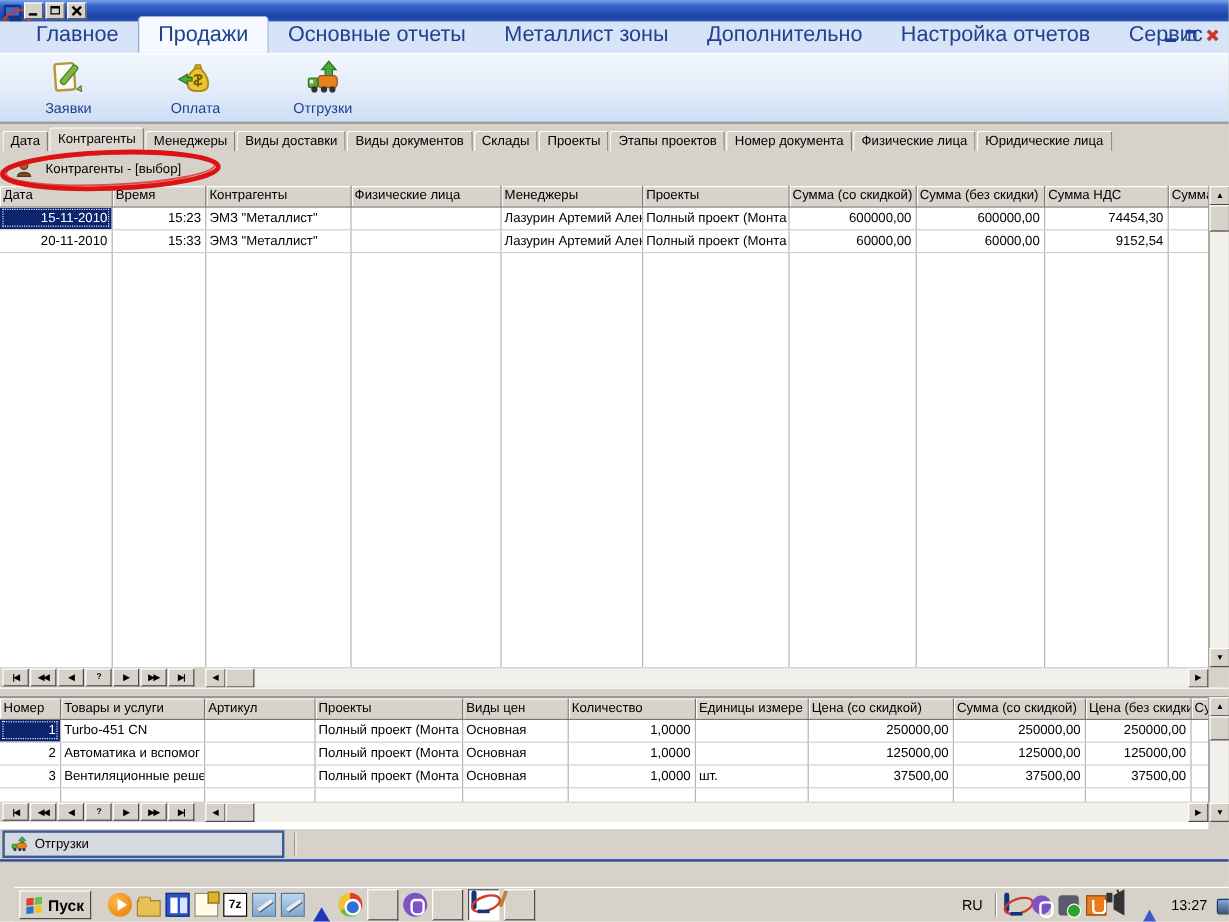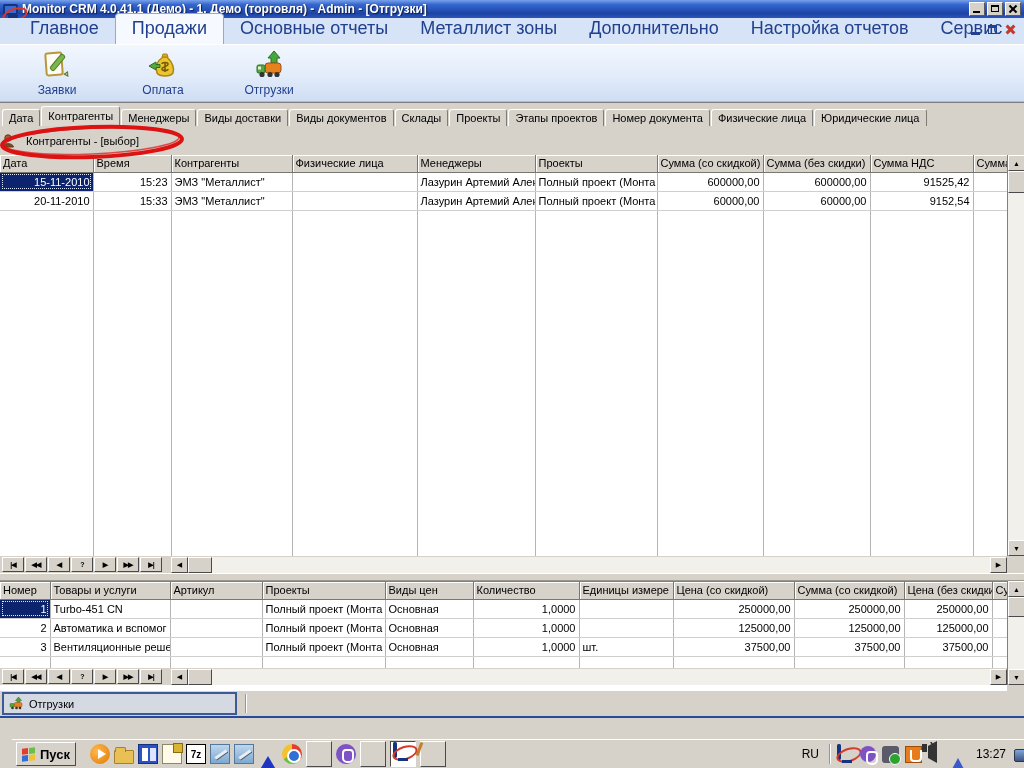--- a/index.html
+++ b/index.html
@@ -43,21 +43,21 @@
   .client { left:0; top:102px; width:1024px; height:637px; background:#d6d2ca; border-top:1px solid #808080; }
 
   
   .tabstrip { left:0; top:106px; width:1024px; height:20px; display:flex; align-items:flex-end; padding-left:2px; }
   .ftab { height:17px; line-height:16px; padding:0 6px; background:#d6d2ca; white-space:nowrap;
     border:1px solid #7e7c74; border-bottom:none; border-top-color:#fff; border-left-color:#fff;
     border-radius:3px 3px 0 0; margin-right:1px; cursor:default; }
   .ftab.active { height:20px; line-height:19px; background:#dcd8d0; position:relative; z-index:3; }
 
   
-  .grouprow { left:0; top:126px; width:1024px; height:29px; background:#d6d2ca; display:flex; align-items:center; gap:10px;text-align:center; }
+  .grouprow { left:0; top:126px; width:1024px; height:29px; background:#d6d2ca; display:flex; align-items:center; padding-left:12px; gap:10px;text-align:center; }
   .grouprow .glabel { color:#000; }
   .ellipse-annot { left:-4px; top:122px; width:192px; height:40px; pointer-events:none; z-index:5; }
 
   
   table.grid { border-collapse:collapse; table-layout:fixed; width:1007px; background:#fff; }
   table.grid th { height:17px; background:#d7d3ca; border-right:1px solid #787670; border-bottom:1px solid #787670;
     box-shadow:inset 1px 1px 0 #ffffff; font-weight:normal; text-align:left; padding:0 3px;
     overflow:hidden; white-space:nowrap; font-size:11px; cursor:default; }
   table.grid td { height:19px; border-right:1px solid #b5b5b5; border-bottom:1px solid #cfcfcf; padding:0 3px;
     overflow:hidden; white-space:nowrap; font-size:11px; background:#fff; cursor:default; }
@@ -155,21 +155,20 @@
   .t-speaker::after { content:")"; position:absolute; left:2px; top:-7px; font-size:13px; color:#333; font-weight:bold; }
   .t-tri { width:0; height:0; border-left:7px solid transparent; border-right:7px solid transparent; border-bottom:13px solid #2244c8; margin-top:2px; opacity:.85; }
   .t-clock { font-size:12px; color:#000; padding:0 2px; }
   .t-edge-monitor { width:18px; height:13px; background:linear-gradient(#7fa8d9,#40557e); border:1px solid #26364e; border-radius:2px; margin-top:2px; }
 </style>
 </head>
 <body>
 
 <div class="abs titlebar">
   <span class="qlicon i-monitor" style="width:15px;height:11px;margin-top:0;"></span>
-  <span class="ttl">Monitor CRM 4.0.41.1 (Демо) - 1. Демо (торговля) - Admin - [Отгрузки]</span>
   <span class="winbtn">
       <i class="g-min"></i>
     </span>
   <span class="winbtn">
       <i class="g-rest"></i>
     </span>
   <span class="winbtn">
       <i class="g-x1"></i>
       <i class="g-x2"></i>
     </span>
@@ -285,21 +284,21 @@
     <tbody>
       <tr>
         <td class="sel">15-11-2010</td>
         <td>15:23</td>
         <td>ЭМЗ "Металлист"</td>
         <td></td>
         <td>Лазурин Артемий Алек</td>
         <td>Полный проект (Монта</td>
         <td>600000,00</td>
         <td>600000,00</td>
-        <td>91525,42</td>
+        <td>74454,30</td>
         <td></td>
       </tr>
       <tr>
         <td>20-11-2010</td>
         <td>15:33</td>
         <td>ЭМЗ "Металлист"</td>
         <td></td>
         <td>Лазурин Артемий Алек</td>
         <td>Полный проект (Монта</td>
         <td>60000,00</td>

